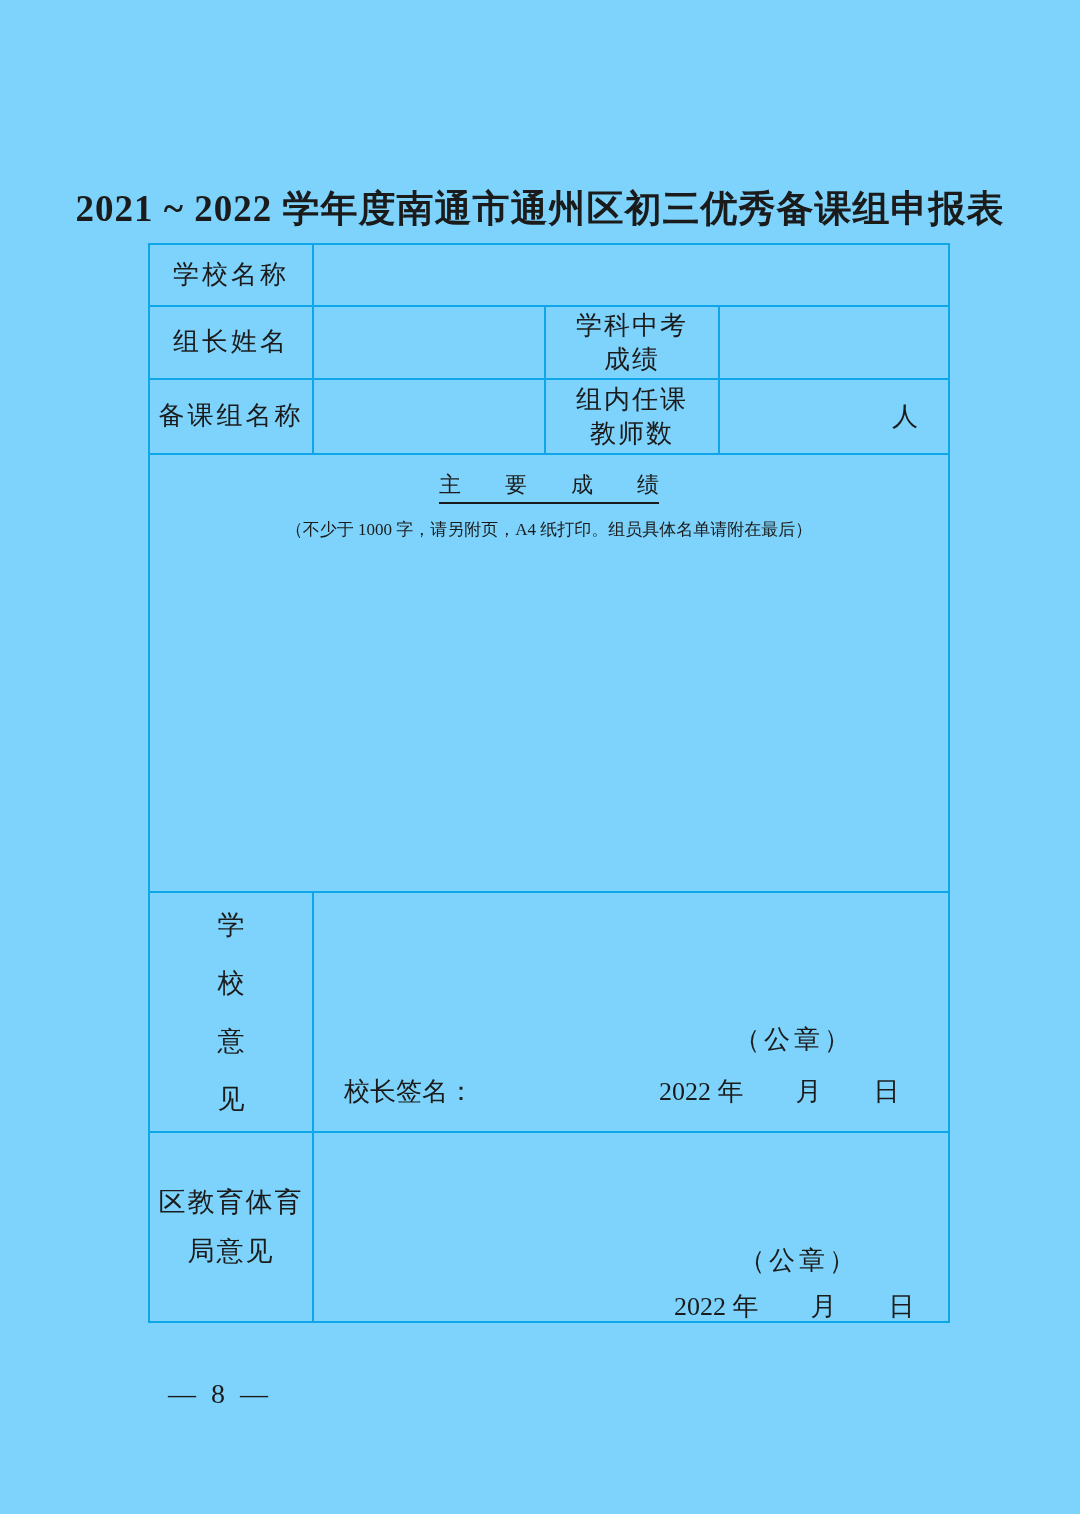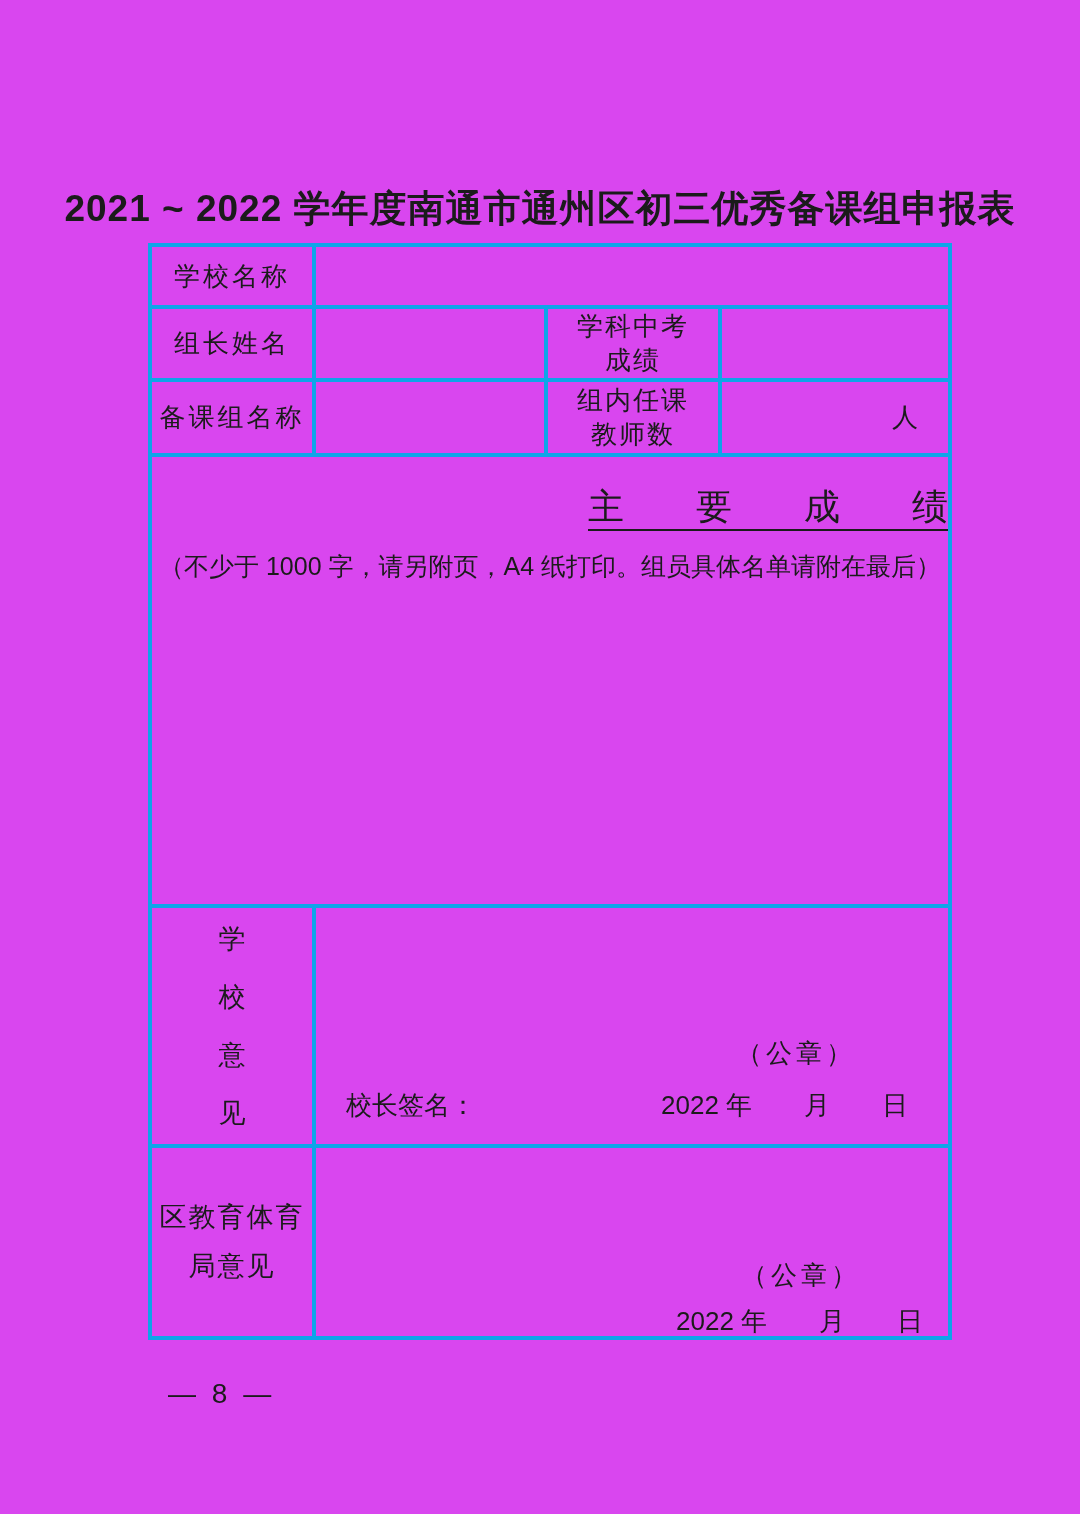--- a/index.html
+++ b/index.html
@@ -1,22 +1,22 @@
 <!DOCTYPE html>
 <html><head>
 <meta charset="utf-8">
 <style>
   * { margin: 0; padding: 0; box-sizing: border-box; }
   html, body { background: #e8e8e8; }
   .page {
     position: relative;
     width: 1080px;
     height: 1514px;
-    background: #d946ef;
-    font-family: Liberation Sans, sans-serif;
+    background: #7dd3fc;
+    font-family: Liberation Serif, serif;
     color: #1b1b1b;
     overflow: hidden;
   }
   .title {
     position: absolute;
     top: 184px;
     left: 0;
     width: 1080px;
     text-align: center;
     font-size: 37px;
@@ -26,49 +26,49 @@
   }
   table.form-table {
     position: absolute;
     left: 148px;
     top: 243px;
     width: 800px;
     border-collapse: collapse;
     table-layout: fixed;
   }
   table.form-table td {
-    border: 4px solid #0ea5e9;
+    border: 2px solid #0ea5e9;
     font-size: 26px;
     vertical-align: middle;
     padding: 0;
   }
   .label-cell {
     text-align: center;
     letter-spacing: 3px;
     line-height: 1.25;
   }
   .unit-cell {
     text-align: right;
     padding-right: 30px !important;
   }
   .ach-cell { vertical-align: top !important; }
   .ach-wrap { position: relative; width: 100%; height: 421px; }
   .ach-heading {
-    margin-top: 26px;
-    text-align: right;
-    font-size: 36px;
+    margin-top: 15px;
+    text-align: center;
+    font-size: 22px;
     text-decoration: underline;
     text-decoration-thickness: 2px;
     text-underline-offset: 10px;
     white-space: pre;
   }
   .ach-note {
     margin-top: 18px;
     text-align: center;
-    font-size: 25px;
+    font-size: 17px;
     white-space: nowrap;
   }
   .vlabel {
     display: flex;
     flex-direction: column;
     align-items: center;
     gap: 22px;
     font-size: 27px;
   }
   .two-line-label { text-align: center; letter-spacing: 2px; line-height: 1.3; }

